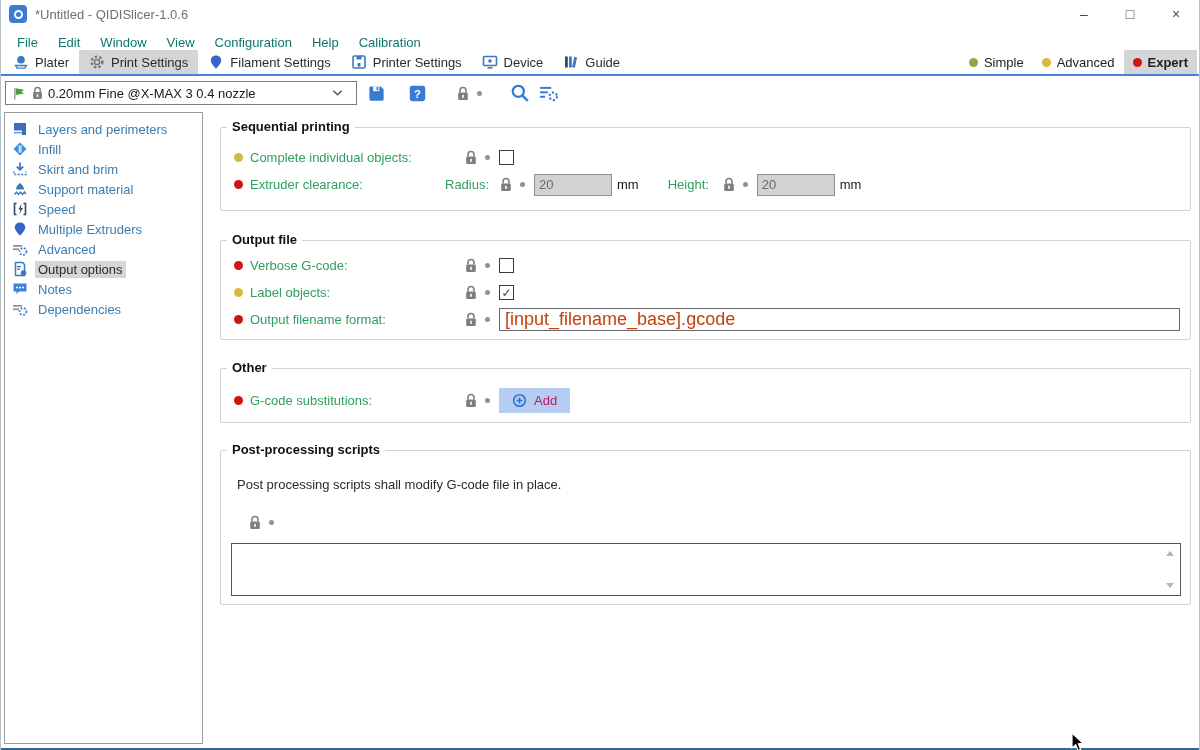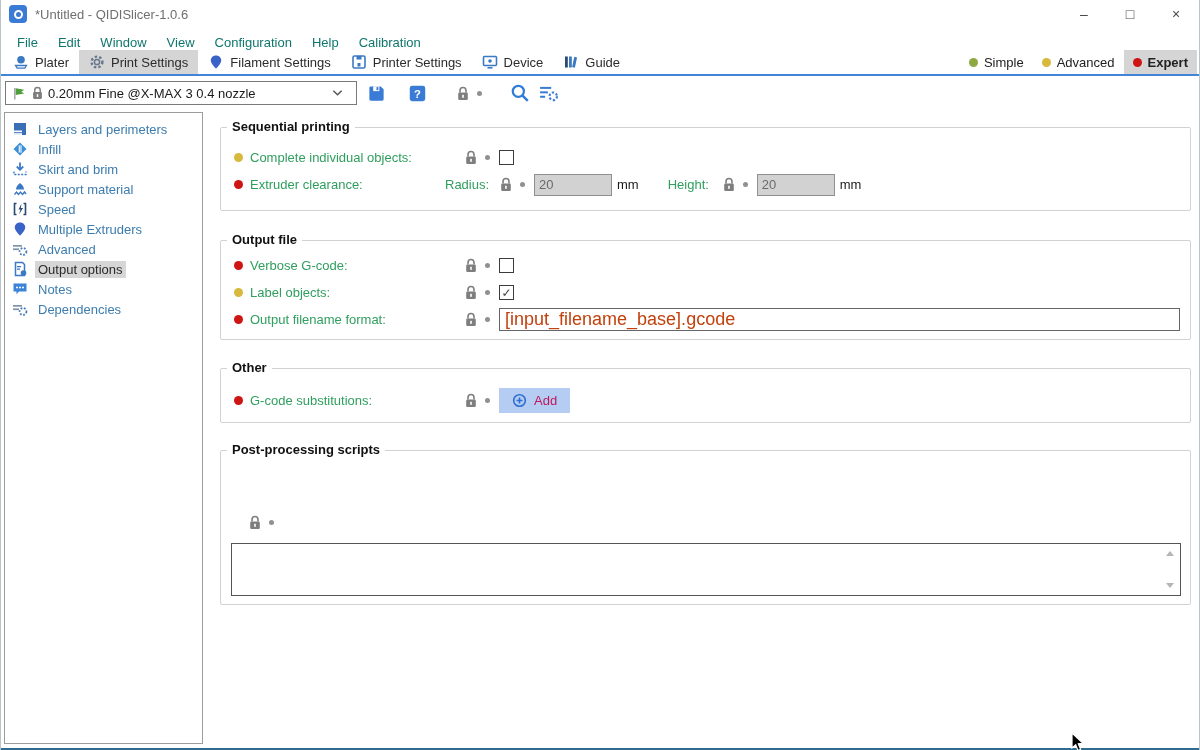--- a/index.html
+++ b/index.html
@@ -401,20 +401,21 @@
             <circle cx="8" cy="8" r="6.2" fill="none" stroke="#2f6fd0" stroke-width="1.7"></circle>
             <path d="M8 4.8 v6.4 M4.8 8 h6.4" stroke="#2f6fd0" stroke-width="1.7"></path>
           </svg>
         <span>Add</span>
       </button>
     </div>
   </div>
 
   <div class="fieldset fs4">
     <div class="fs-title">Post-processing scripts</div>
+    <div class="pp-desc">Post processing scripts shall modify G-code file in place.</div>
     <div class="pp-lockrow">
       <span class="lockwrap">
           <svg width="12" height="15" viewBox="0 0 12 15">
             <path d="M3 6.5 V4.5 a3 3 0 0 1 6 0 V6.5" fill="none" stroke="#7e7e7e" stroke-width="1.6"></path>
             <rect x="1.2" y="6.5" width="9.6" height="7.5" rx="1.2" fill="#7e7e7e"></rect>
             <rect x="5.2" y="8.8" width="1.6" height="3" fill="#fff"></rect>
           </svg>
         </span>
       <span class="gray-dot"></span>
     </div>

